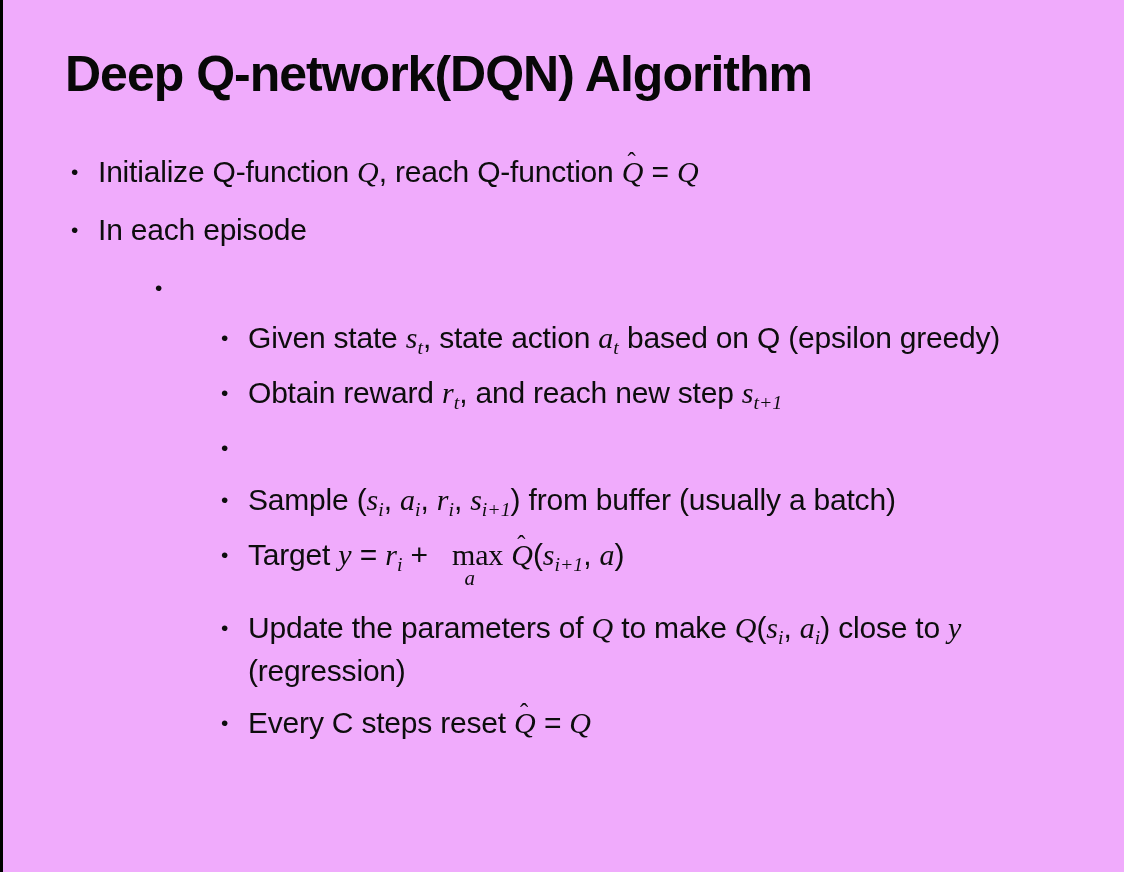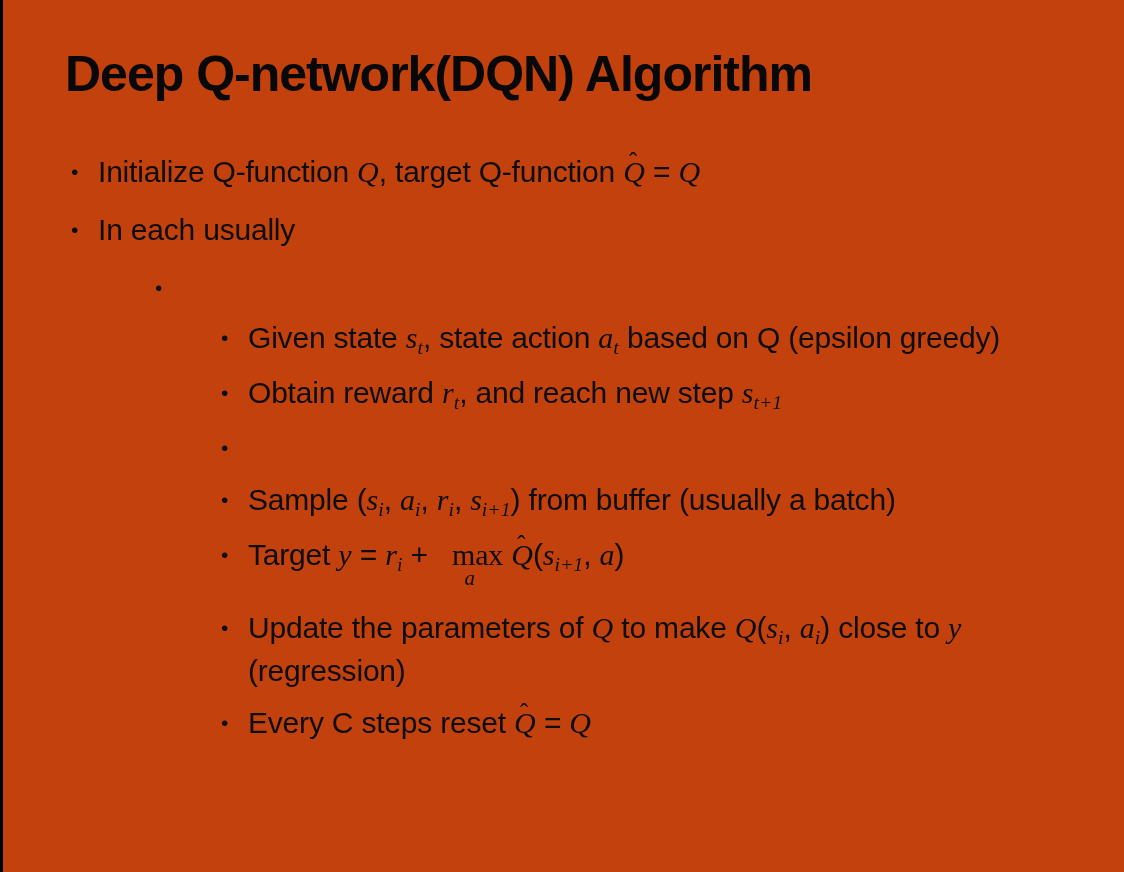--- a/index.html
+++ b/index.html
@@ -1,21 +1,21 @@
 <!DOCTYPE html>
 <html><head>
 <meta charset="utf-8">
 <style>
   html, body { margin:0; padding:0; background:#ffffff; }
   .slide {
     position: relative;
     width: 1124px;
     height: 872px;
     box-sizing: border-box;
-    background: #c2410c;
+    background: #f0abfc;
     border-left: 3px solid #000000;
     overflow: hidden;
     font-family: "Liberation Sans", "DejaVu Sans", sans-serif;
     color: #0d0d0d;
   }
   .title {
     margin: 46px 56px 0 62px;
     font-size: 50px;
     font-weight: 700;
     letter-spacing: -1px;
@@ -87,25 +87,25 @@
   }
 </style>
 </head>
 <body>
 
 <div class="slide">
   <div class="title">Deep Q-network(DQN) Algorithm</div>
   <div class="bullets">
       <div class="bullet-row level-1">
         <span class="marker">•</span>
-        <span class="content"><span class="t">Initialize Q-function </span><span class="m">Q</span><span class="t">, target Q-function </span><span class="m mhat"><span>Q</span><span class="hat">ˆ</span></span><span class="t"> = </span><span class="m">Q</span></span>
+        <span class="content"><span class="t">Initialize Q-function </span><span class="m">Q</span><span class="t">, reach Q-function </span><span class="m mhat"><span>Q</span><span class="hat">ˆ</span></span><span class="t"> = </span><span class="m">Q</span></span>
       </div>
       <div class="bullet-row level-1">
         <span class="marker">•</span>
-        <span class="content"><span class="t">In each usually</span></span>
+        <span class="content"><span class="t">In each episode</span></span>
       </div>
       <div class="bullet-row level-2">
         <span class="marker">•</span>
       </div>
       <div class="bullet-row level-3">
         <span class="marker">•</span>
         <span class="content"><span class="t">Given state </span><span class="m">s</span><span class="m msub">t</span><span class="t">, state action </span><span class="m">a</span><span class="m msub">t</span><span class="t"> based on Q (epsilon greedy)</span></span>
       </div>
       <div class="bullet-row level-3">
         <span class="marker">•</span>

